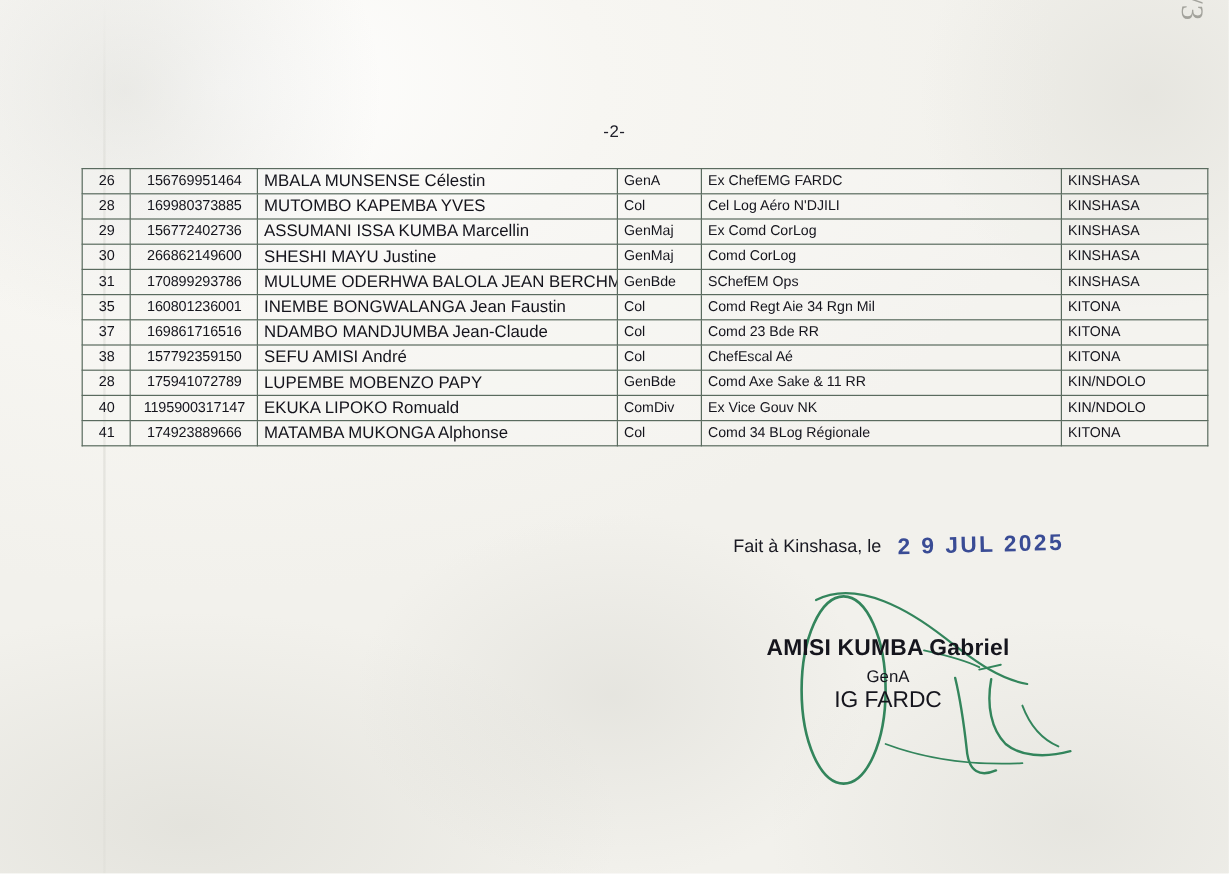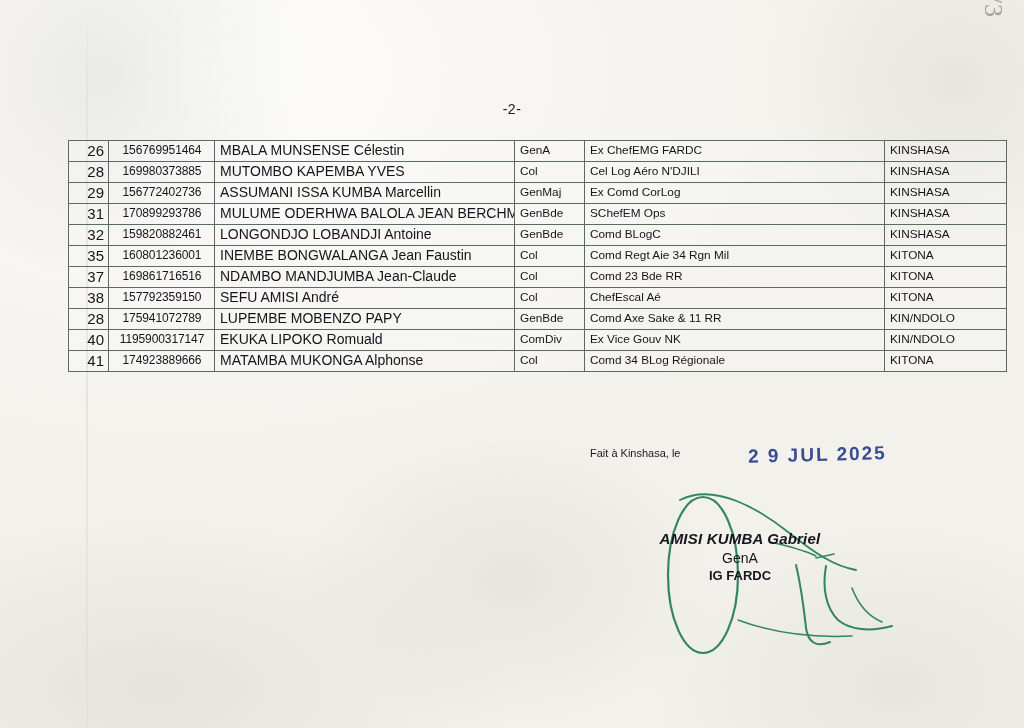--- a/index.html
+++ b/index.html
@@ -94,22 +94,22 @@
     border: 1px solid #5a6b5f;
     padding: 1px 4px 2px 5px;
     height: 17px;
     line-height: 15px;
     white-space: nowrap;
     overflow: hidden;
     background: rgba(255,255,255,0.18);
   }
   td.c-num {
     width: 30px;
-    text-align: right;
-    font-size: 15px;
+    text-align: center;
+    font-size: 12px;
   }
   td.c-id {
     width: 96px;
     text-align: center;
     font-size: 12px;
     letter-spacing: -0.1px;
   }
   td.c-name {
     width: 290px;
     font-size: 14px;
@@ -123,23 +123,23 @@
     font-size: 11.8px;
   }
   td.c-place {
     width: 112px;
     font-size: 11.8px;
     padding-left: 7px;
   }
 
   .closing {
     position: absolute;
-    left: 590px;
+    left: 611px;
     top: 447px;
-    font-size: 11px;
+    font-size: 15px;
     color: #191922;
     white-space: nowrap;
   }
   .date-stamp {
     position: absolute;
     left: 748px;
     top: 444px;
     font-family: "Liberation Sans", sans-serif;
     font-size: 19px;
     font-weight: bold;
@@ -151,36 +151,34 @@
   }
 
   .signer {
     position: absolute;
     left: 560px;
     top: 530px;
     width: 360px;
     text-align: center;
   }
   .signer .name {
-    font-size: 15px;
+    font-size: 19px;
     font-weight: bold;
     color: #15151d;
     letter-spacing: 0.2px;
-    font-style: italic;
   }
   .signer .rank {
     font-size: 14px;
     color: #15151d;
     margin-top: 3px;
   }
   .signer .org {
-    font-size: 13px;
+    font-size: 19px;
     color: #15151d;
     margin-top: 2px;
-    font-weight: bold;
   }
 
   .signature {
     position: absolute;
     left: 620px;
     top: 470px;
     width: 320px;
     height: 220px;
     pointer-events: none;
   }
@@ -222,33 +220,33 @@
           </tr>
           <tr>
             <td class="c-num">29</td>
             <td class="c-id">156772402736</td>
             <td class="c-name">ASSUMANI ISSA KUMBA Marcellin</td>
             <td class="c-rank">GenMaj</td>
             <td class="c-func">Ex Comd CorLog</td>
             <td class="c-place">KINSHASA</td>
           </tr>
           <tr>
+            <td class="c-num">30</td>
+            <td class="c-id">266862149600</td>
+            <td class="c-name">SHESHI MAYU Justine</td>
+            <td class="c-rank">GenMaj</td>
+            <td class="c-func">Comd CorLog</td>
+            <td class="c-place">KINSHASA</td>
+          </tr>
+          <tr>
             <td class="c-num">31</td>
             <td class="c-id">170899293786</td>
             <td class="c-name">MULUME ODERHWA BALOLA JEAN BERCHMANS</td>
             <td class="c-rank">GenBde</td>
             <td class="c-func">SChefEM Ops</td>
-            <td class="c-place">KINSHASA</td>
-          </tr>
-          <tr>
-            <td class="c-num">32</td>
-            <td class="c-id">159820882461</td>
-            <td class="c-name">LONGONDJO LOBANDJI Antoine</td>
-            <td class="c-rank">GenBde</td>
-            <td class="c-func">Comd BLogC</td>
             <td class="c-place">KINSHASA</td>
           </tr>
           <tr>
             <td class="c-num">35</td>
             <td class="c-id">160801236001</td>
             <td class="c-name">INEMBE BONGWALANGA Jean Faustin</td>
             <td class="c-rank">Col</td>
             <td class="c-func">Comd Regt Aie 34 Rgn Mil</td>
             <td class="c-place">KITONA</td>
           </tr>

